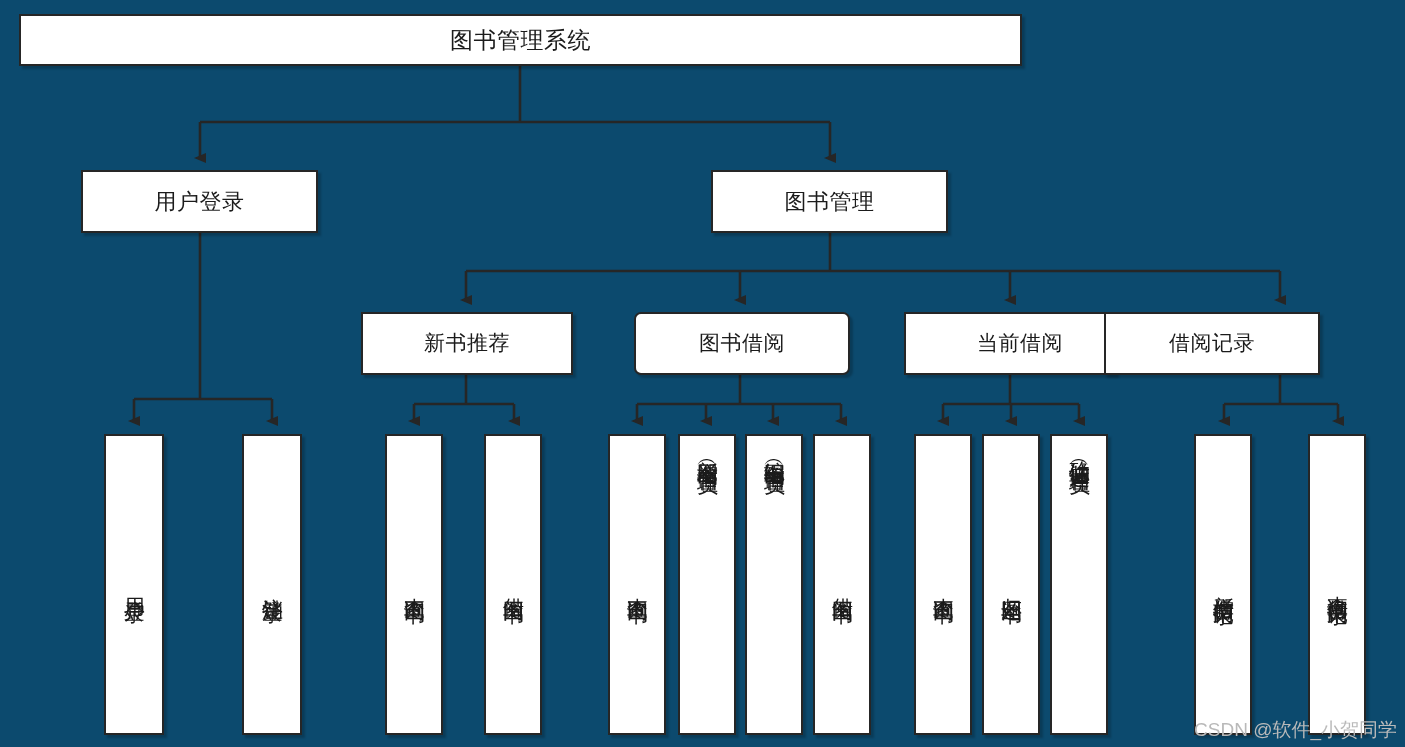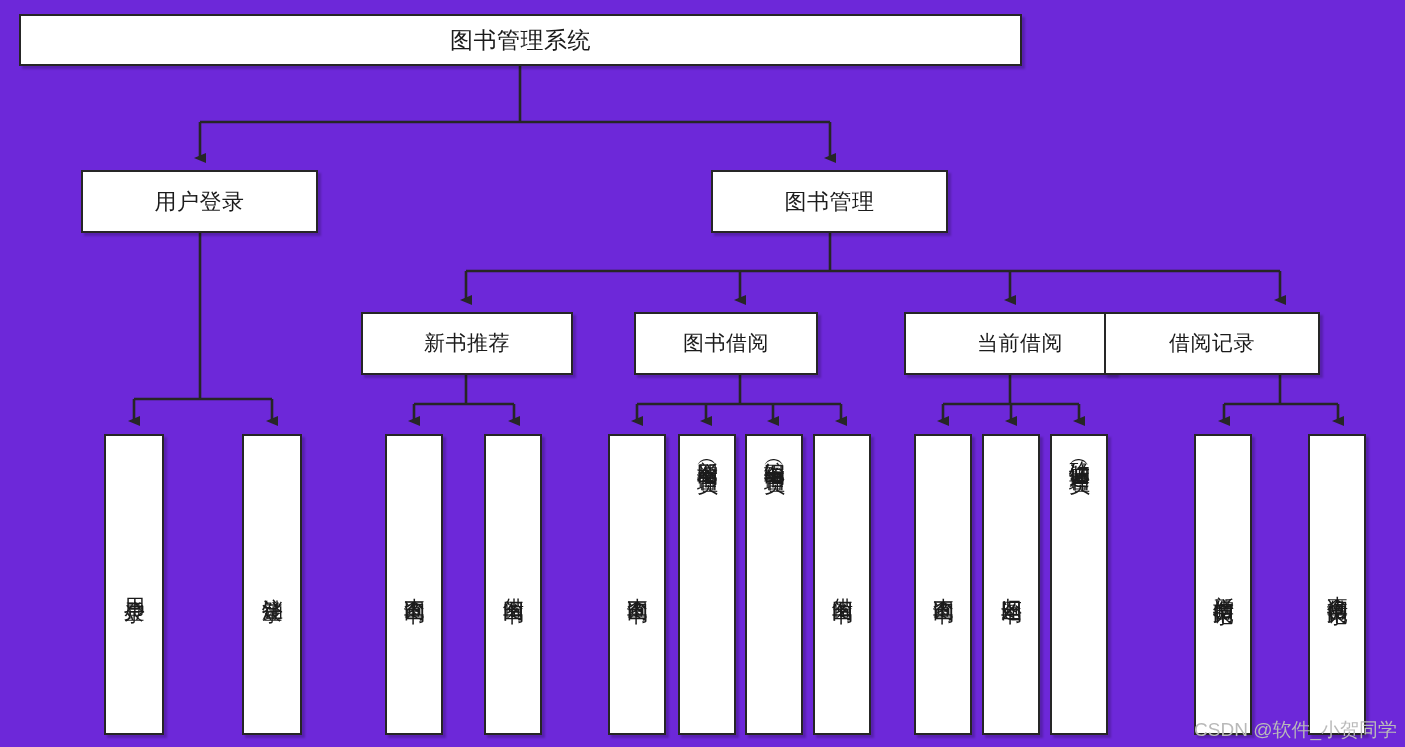--- a/index.html
+++ b/index.html
@@ -7,21 +7,21 @@
     padding: 0;
     background: #ffffff;
   }
   body {
     font-family: "Liberation Sans", "DejaVu Sans", sans-serif;
   }
   #canvas {
     position: relative;
     width: 1405px;
     height: 747px;
-    background: #6d28d9;
+    background: #0c4a6e;
     overflow: hidden;
     text-decoration: underline;
   }
   svg#edges {
     position: absolute;
     left: 0;
     top: 0;
     width: 1405px;
     height: 747px;
     pointer-events: none;
@@ -142,21 +142,21 @@
   <div class="node level2" style="left:81px; top:170px; width:237px; height:63px;">
     <span class="label">用户登录</span>
   </div>
   <div class="node level2" style="left:711px; top:170px; width:237px; height:63px;">
     <span class="label">图书管理</span>
   </div>
 
   <div class="node group" style="left:361px; top:312px; width:212px; height:63px;">
     <span class="label">新书推荐</span>
   </div>
-  <div class="node group" style="left:634px; top:312px; width:184px; height:63px;">
+  <div class="node group" style="left:634px; top:312px; width:216px; height:63px;border-radius:7px;">
     <span class="label">图书借阅</span>
   </div>
   <div class="node group" style="left:904px; top:312px; width:212px; height:63px;padding-left:20px;">
     <span class="label">当前借阅</span>
   </div>
   <div class="node group" style="left:1104px; top:312px; width:216px; height:63px;">
     <span class="label">借阅记录</span>
   </div>
 
   <div class="node leaf" style="left:104px; top:434px; width:60px; height:301px;">

